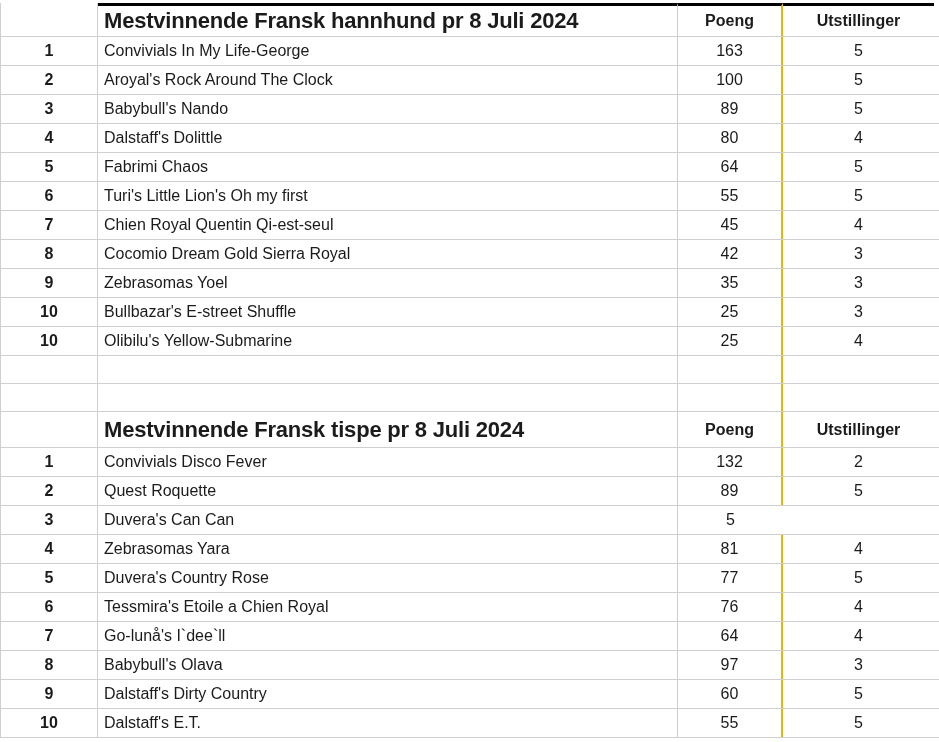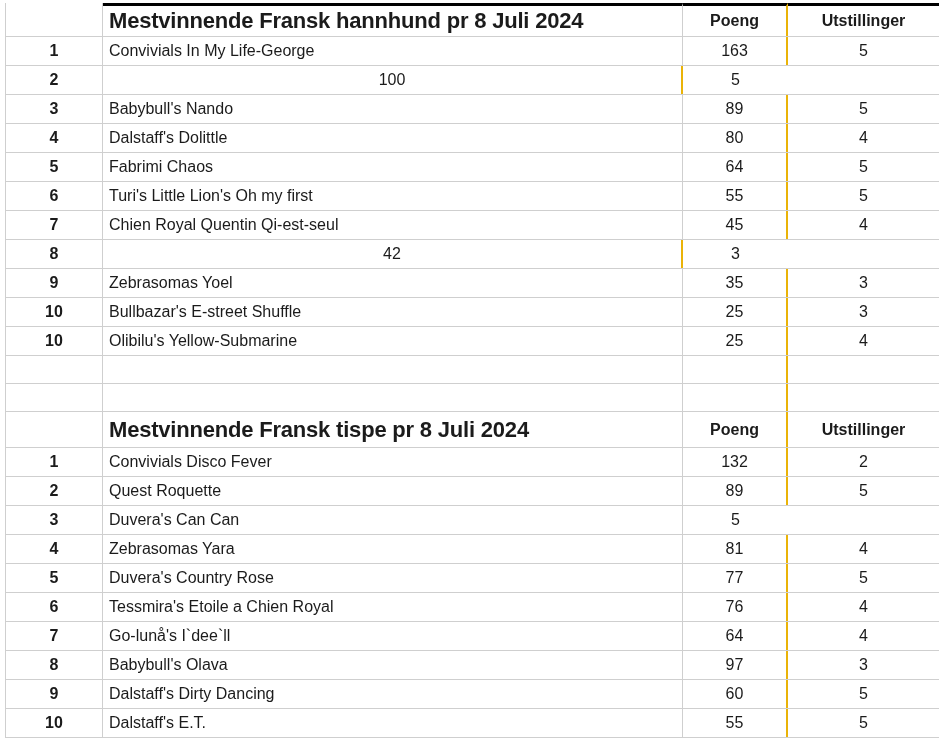--- a/index.html
+++ b/index.html
@@ -9,21 +9,20 @@
     box-sizing:border-box;
     padding-top:3px;
     background:#ffffff;
     font-family:"Liberation Sans",sans-serif;
     color:#1b1b1b;
     overflow:hidden;
   }
   .row{
     display:grid;
     grid-template-columns:98px 580px 105px 151px;
-    margin-left:5px;
     height:29px;
     box-sizing:border-box;
     border-bottom:1px solid #cfcfcf;
   }
   .cell{
     display:flex;
     align-items:center;
     overflow:hidden;
     white-space:nowrap;
     font-size:16px;
@@ -80,20 +79,21 @@
     </div>
     <div>
         <div class="row">
           <div class="cell c-rank">1</div>
           <div class="cell c-name">Convivials In My Life-George</div>
           <div class="cell c-poeng">163</div>
           <div class="cell c-utst">5</div>
         </div>
         <div class="row">
           <div class="cell c-rank">2</div>
+          <div class="cell c-name">Aroyal's Rock Around The Clock</div>
           <div class="cell c-poeng">100</div>
           <div class="cell c-utst">5</div>
         </div>
         <div class="row">
           <div class="cell c-rank">3</div>
           <div class="cell c-name">Babybull's Nando</div>
           <div class="cell c-poeng">89</div>
           <div class="cell c-utst">5</div>
         </div>
         <div class="row">
@@ -115,20 +115,21 @@
           <div class="cell c-utst">5</div>
         </div>
         <div class="row">
           <div class="cell c-rank">7</div>
           <div class="cell c-name">Chien Royal Quentin Qi-est-seul</div>
           <div class="cell c-poeng">45</div>
           <div class="cell c-utst">4</div>
         </div>
         <div class="row">
           <div class="cell c-rank">8</div>
+          <div class="cell c-name">Cocomio Dream Gold Sierra Royal</div>
           <div class="cell c-poeng">42</div>
           <div class="cell c-utst">3</div>
         </div>
         <div class="row">
           <div class="cell c-rank">9</div>
           <div class="cell c-name">Zebrasomas Yoel</div>
           <div class="cell c-poeng">35</div>
           <div class="cell c-utst">3</div>
         </div>
         <div class="row">
@@ -209,21 +210,21 @@
           <div class="cell c-utst">4</div>
         </div>
         <div class="row">
           <div class="cell c-rank">8</div>
           <div class="cell c-name">Babybull's Olava</div>
           <div class="cell c-poeng">97</div>
           <div class="cell c-utst">3</div>
         </div>
         <div class="row">
           <div class="cell c-rank">9</div>
-          <div class="cell c-name">Dalstaff's Dirty Dancing</div>
+          <div class="cell c-name">Dalstaff's Dirty Country</div>
           <div class="cell c-poeng">60</div>
           <div class="cell c-utst">5</div>
         </div>
         <div class="row">
           <div class="cell c-rank">10</div>
           <div class="cell c-name">Dalstaff's E.T.</div>
           <div class="cell c-poeng">55</div>
           <div class="cell c-utst">5</div>
         </div>
       </div>

